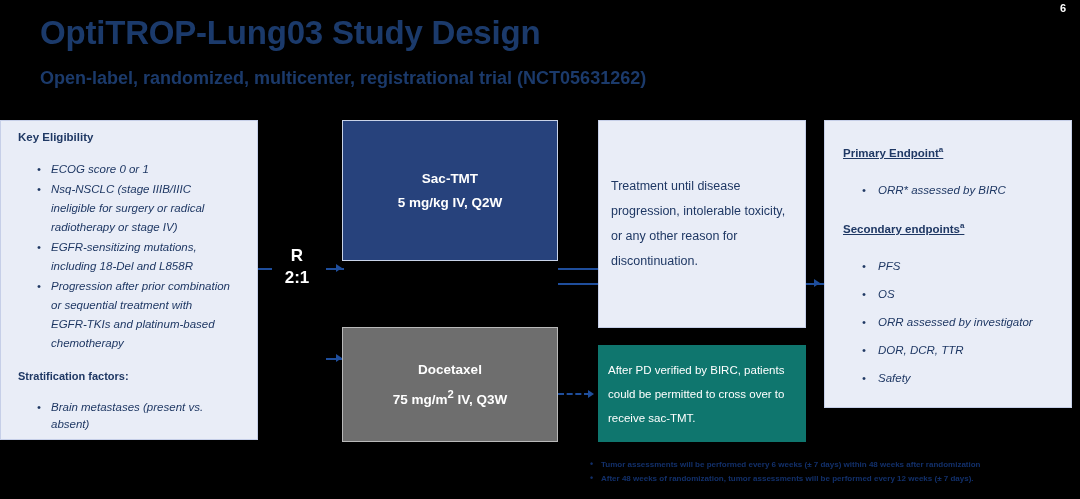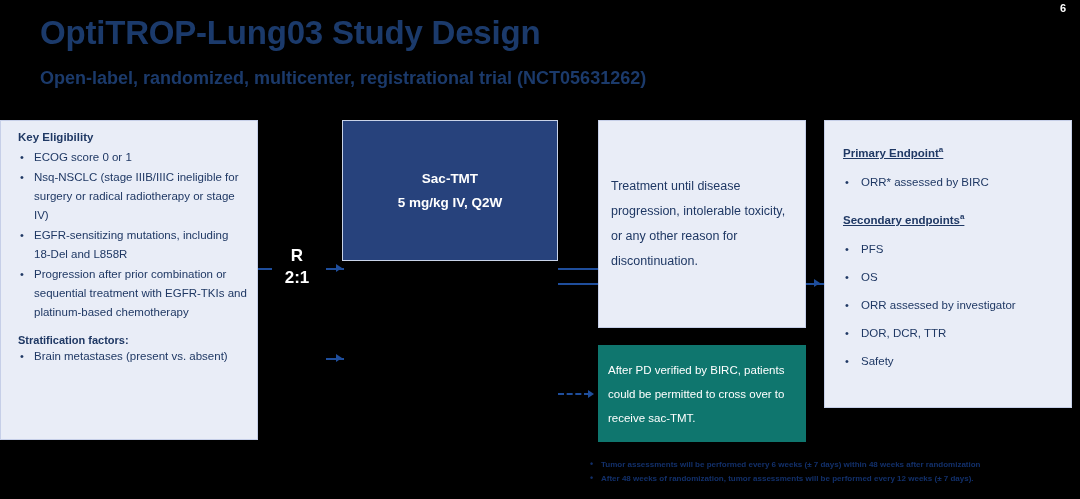--- a/index.html
+++ b/index.html
@@ -73,22 +73,23 @@
     padding: 10px 10px 8px 15px;
   }
   .elig-head {
     font-size: 11.5px;
     font-weight: bold;
     color: #1f3864;
     margin: 0 0 5px 2px;
   }
   .bullet-list {
     list-style: none;
-    margin: 0;
+    margin: 17px;
     padding: 0;
+    font-style: italic;
   }
   .bullet-list li {
     position: relative;
     padding-left: 18px;
     font-size: 11.5px;
     line-height: 19px;
     color: #1f3864;
     margin-bottom: 1px;
   }
   .bullet-list li::before {
@@ -291,20 +292,24 @@
   <div class="arrowhead" style="left:336px; top:264px;"></div>
   <div class="conn" style="left:326px; top:358px; width:18px;"></div>
   <div class="arrowhead" style="left:336px; top:354px;"></div>
   <div class="conn" style="left:258px; top:268px; width:14px;"></div>
 
   <div class="arm-box" id="arm-sac">
     <div>Sac-TMT</div>
     <div>5 mg/kg IV, Q2W</div>
   </div>
 
+  <div class="arm-box" id="arm-doce">
+    <div>Docetaxel</div>
+    <div><span>75 mg/m</span><sup>2</sup><span> IV, Q3W</span></div>
+  </div>
 
   <div class="conn" style="left:558px; top:268px; width:40px;"></div>
   <div class="conn" style="left:558px; top:283px; width:248px;"></div>
   <div class="conn" style="left:806px; top:283px; width:18px;"></div>
   <div class="arrowhead" style="left:814px; top:279px;"></div>
 
   <div class="conn-dashed" style="left:558px; top:393px; width:32px;"></div>
   <div class="arrowhead" style="left:588px; top:390px;"></div>
 
   <div class="panel panel-light" id="treatment-box">

